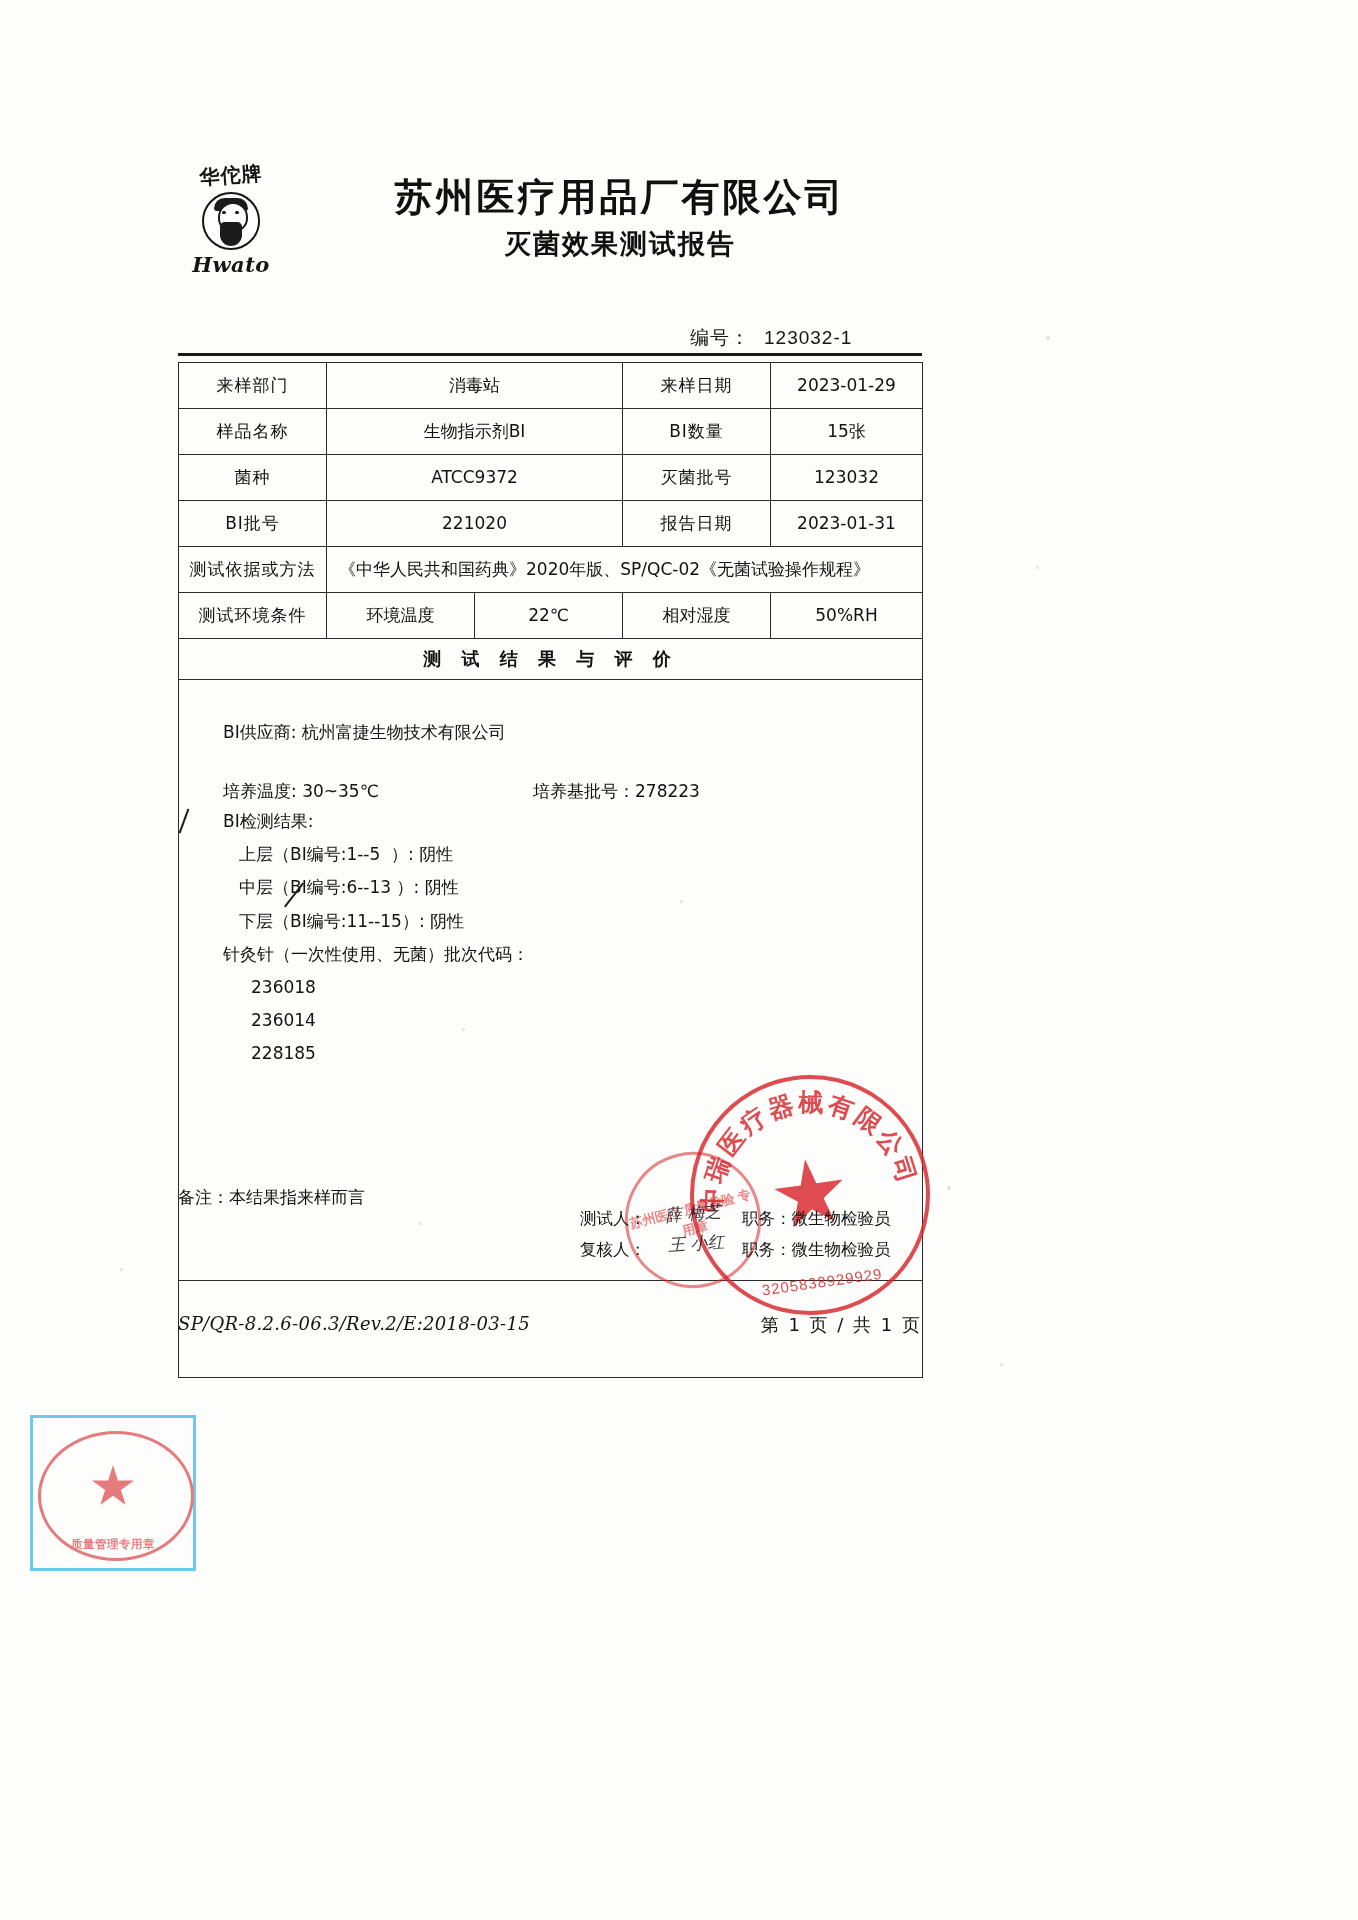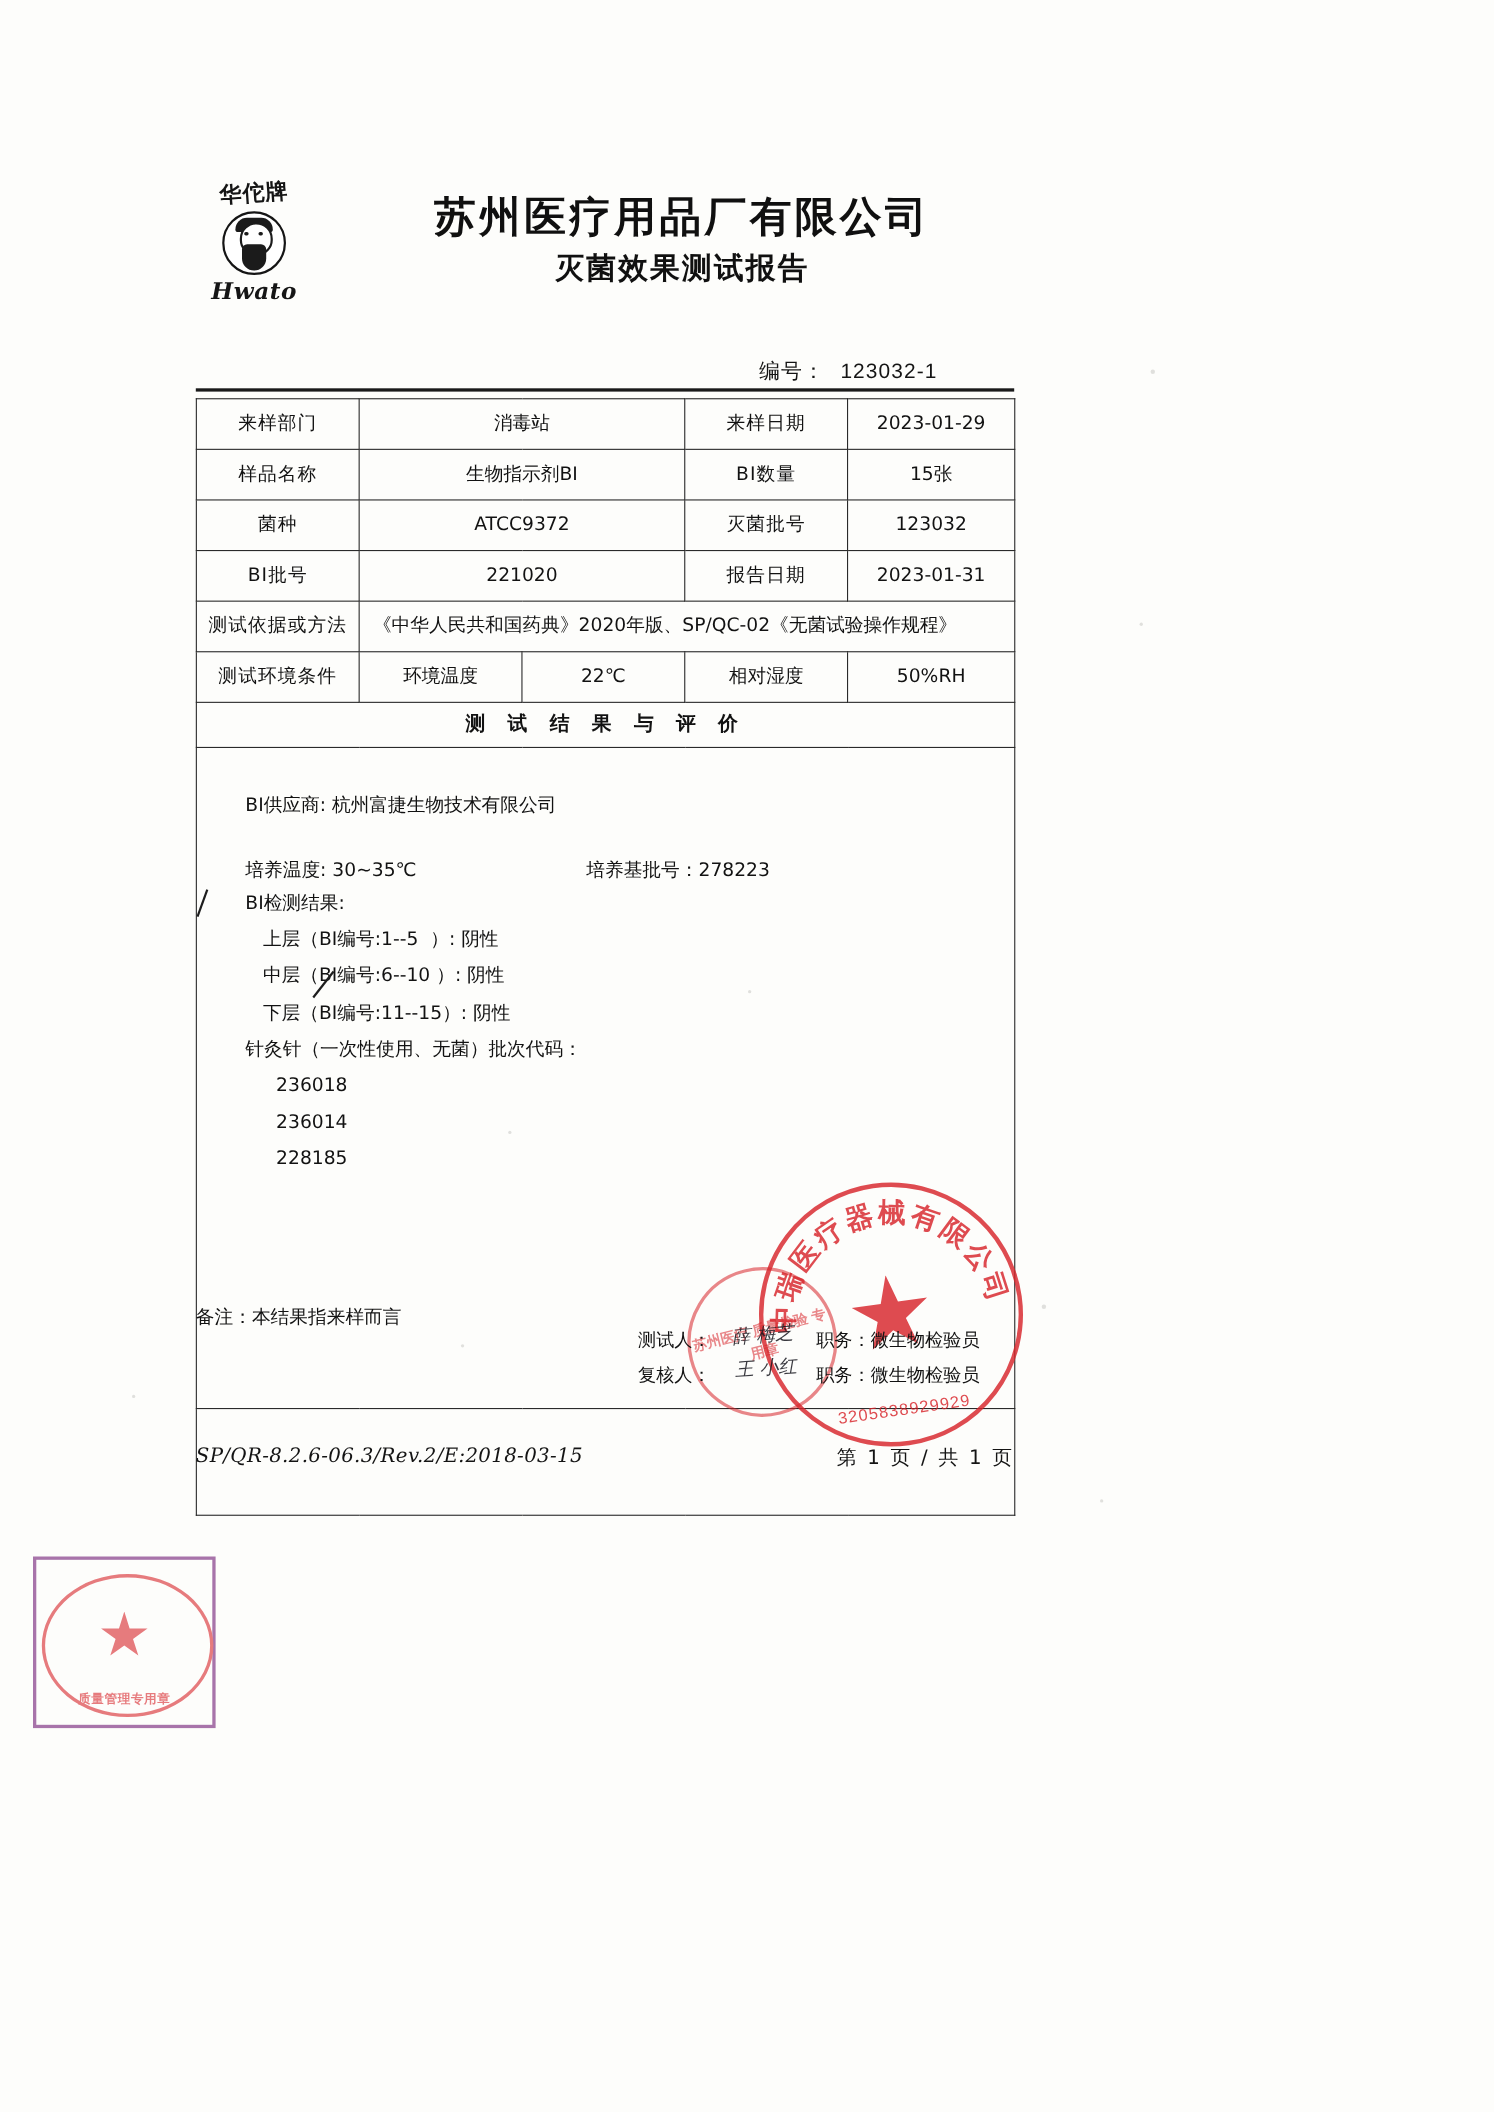--- a/index.html
+++ b/index.html
@@ -332,21 +332,21 @@
     font-size: 13px;
     line-height: 1.5;
     font-weight: bold;
   }
   .stamp-rect {
     position: absolute;
     left: 30px;
     top: 1415px;
     width: 160px;
     height: 150px;
-    border: 3px solid #701a75;
+    border: 3px solid #0ea5e9;
     color: #d8252b;
     opacity: .6;
     z-index: 2;
   }
   .stamp-rect .ellipse {
     position: absolute;
     left: 50%;
     top: 50%;
     width: 150px;
     height: 124px;
@@ -477,21 +477,21 @@
       <tr>
         <td class="body-cell" colspan="5">
           <div class="body-inner">
             <div class="supplier">BI供应商: 杭州富捷生物技术有限公司</div>
             <div class="two-col">
               <span>培养温度: 30~35℃</span>
               <span class="right-item">培养基批号：278223</span>
             </div>
             <div>BI检测结果:</div>
             <div class="indent1 nowrap">上层（BI编号:1--5  ）: 阴性</div>
-            <div class="indent1 nowrap">中层（BI编号:6--10 ）: 阴性</div>
+            <div class="indent1 nowrap">中层（BI编号:6--13 ）: 阴性</div>
             <div class="indent1 nowrap">下层（BI编号:11--15）: 阴性</div>
             <div>针灸针（一次性使用、无菌）批次代码：</div>
             <div class="indent2">236018</div>
             <div class="indent2">236014</div>
             <div class="indent2">228185</div>
           </div>
 
           <div class="pen-mark" style="left:100px;top:214px;width:30px;height:2px;transform:rotate(-52deg);"></div>
           <div class="pen-mark" style="left:-8px;top:140px;width:26px;height:2px;transform:rotate(-70deg);"></div>
         </td>

